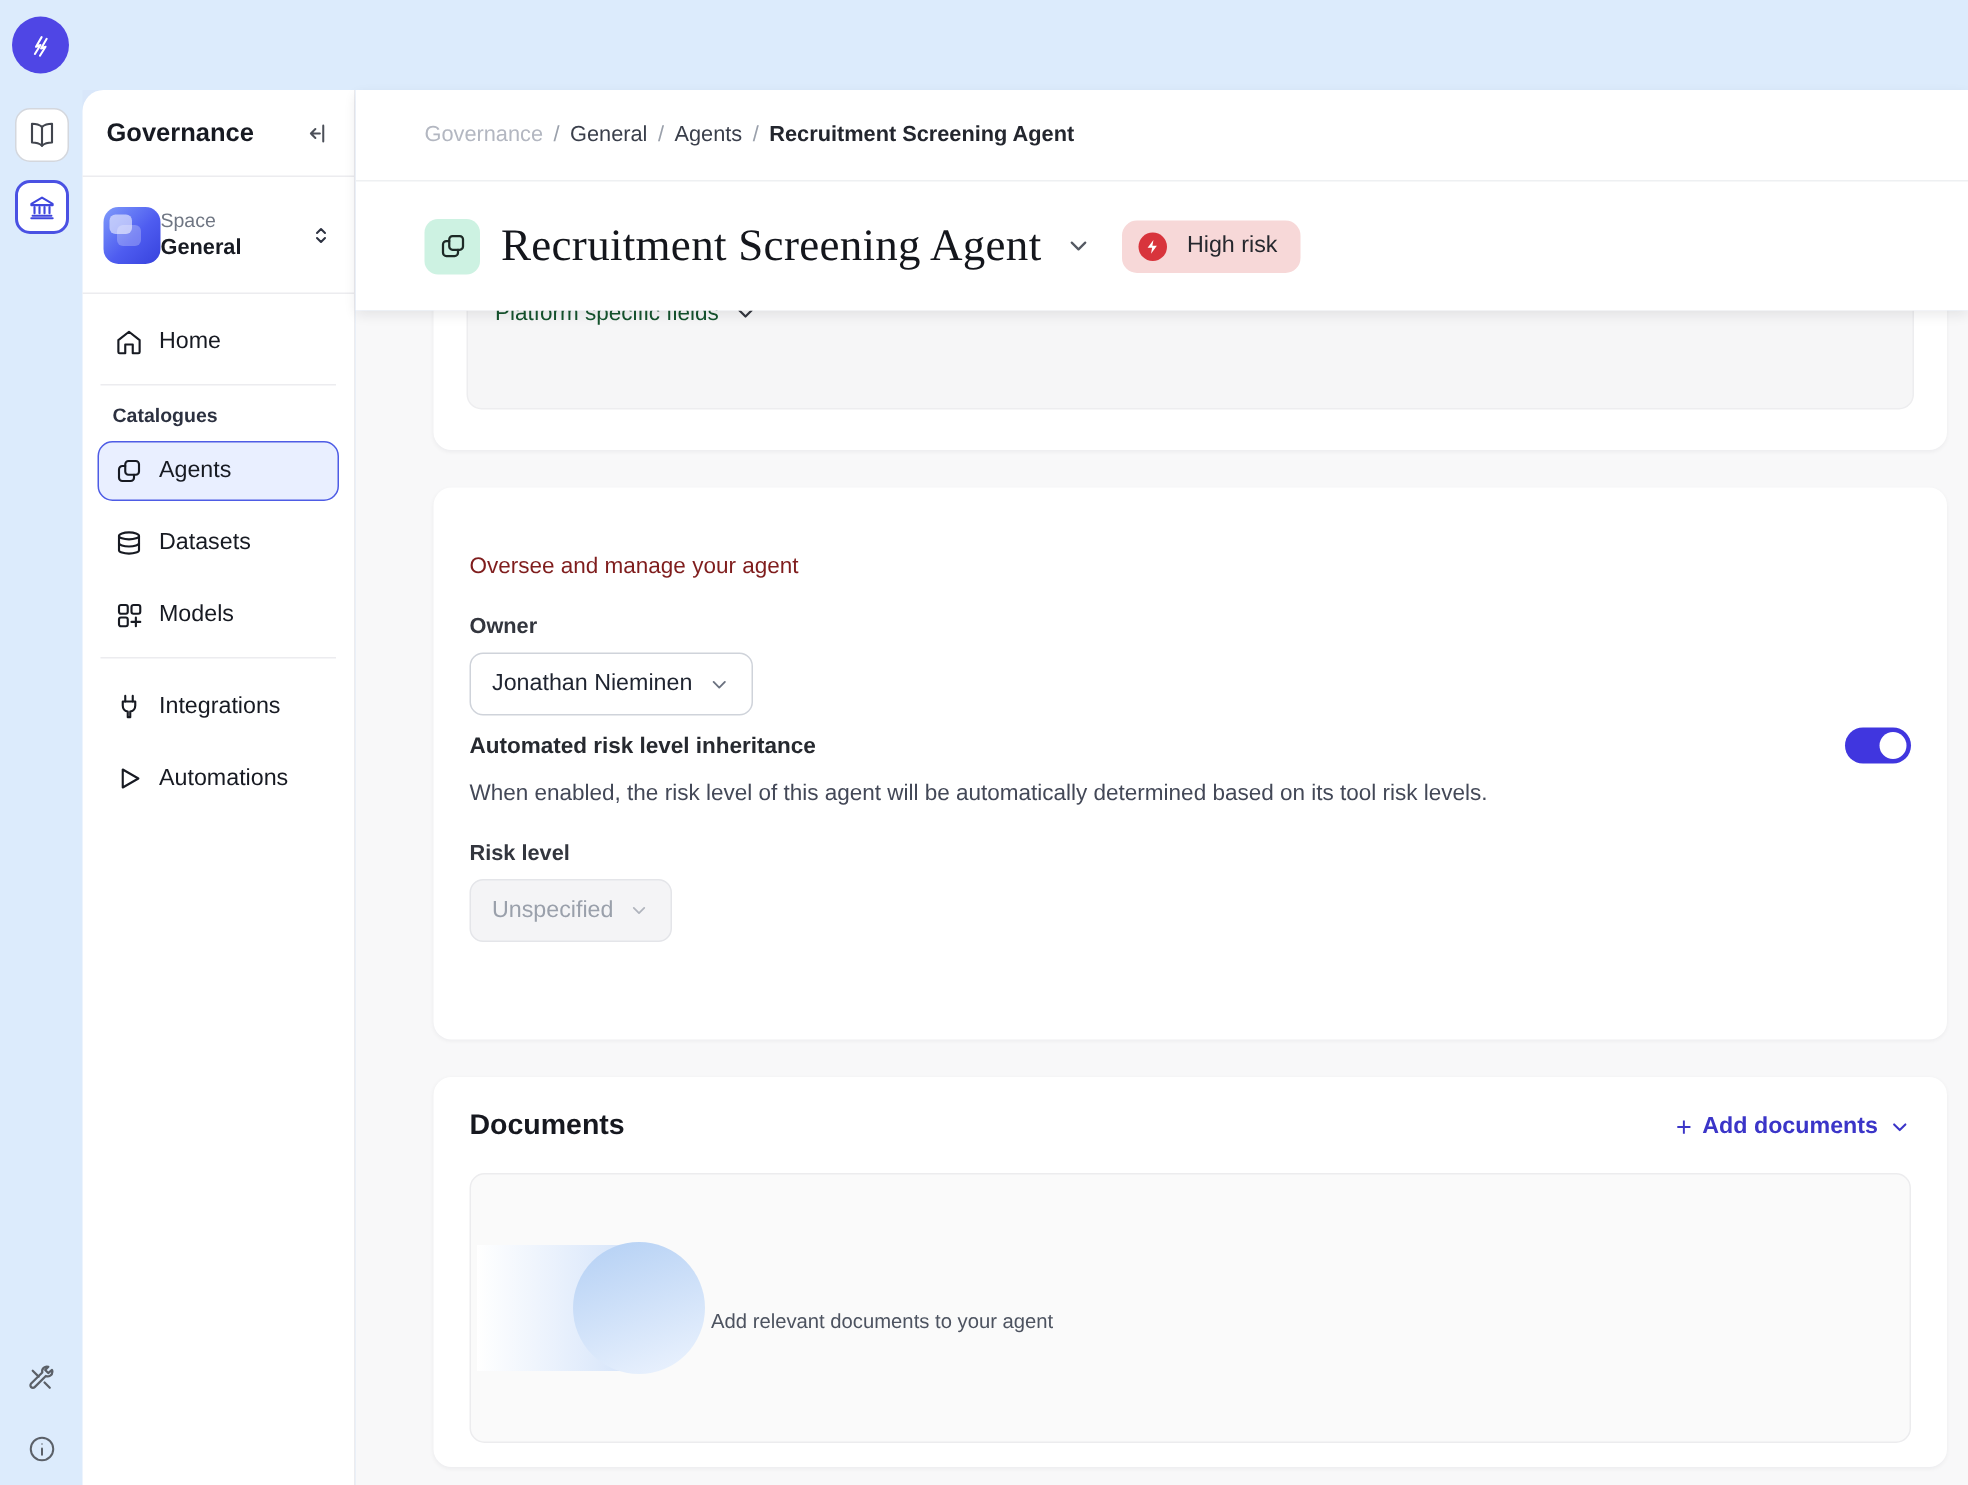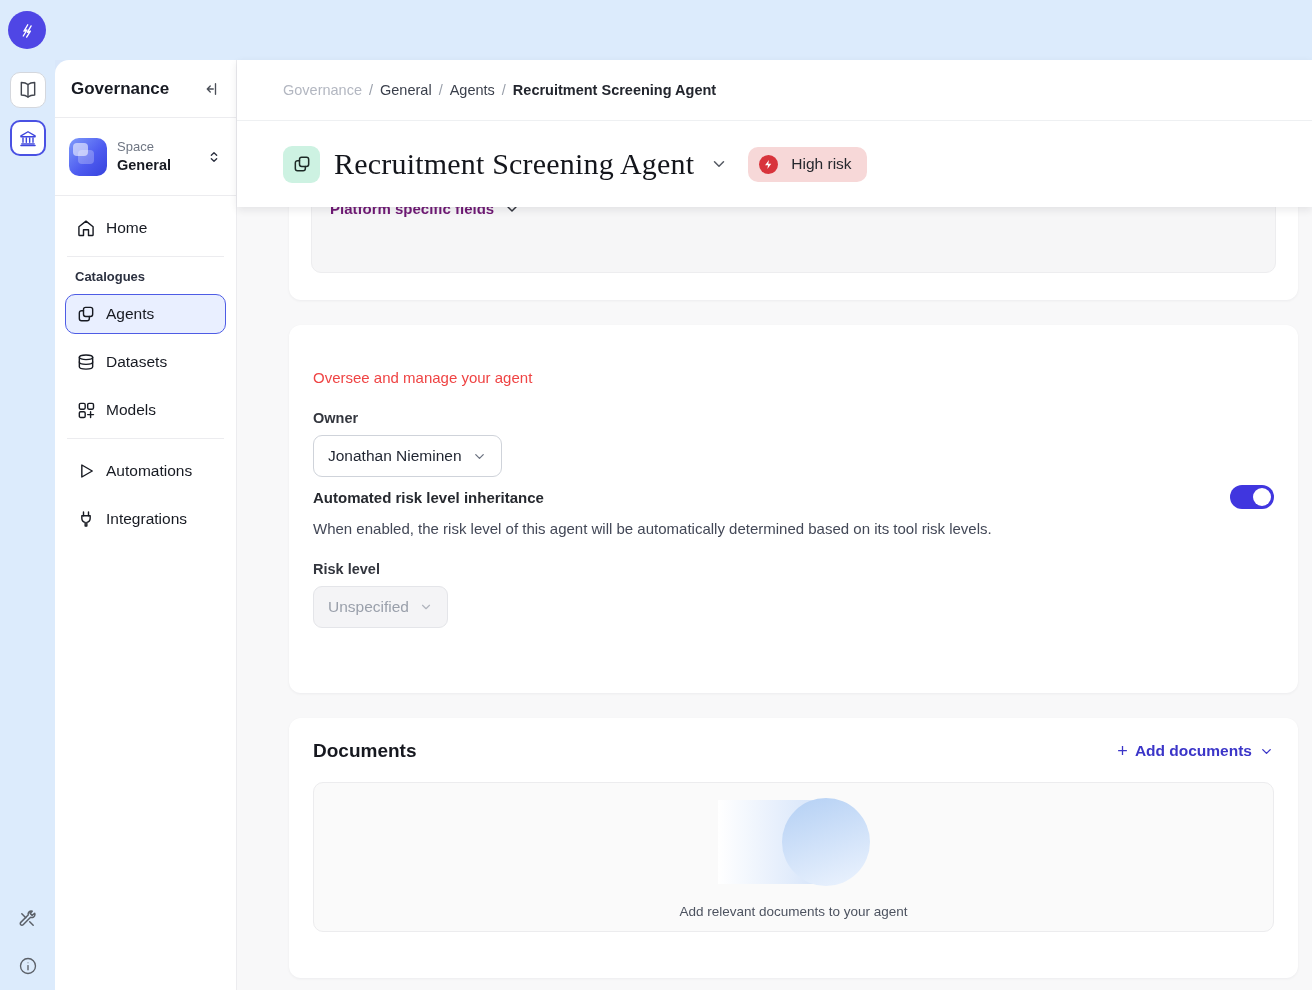--- a/index.html
+++ b/index.html
@@ -18,21 +18,21 @@
   .rail-btn { width:36px; height:36px; border-radius:10px; background:#ffffff; border:1px solid #d4d7dd; display:flex; align-items:center; justify-content:center; color:#41454e; margin-bottom:12px; cursor:pointer; }
   .rail-btn.active { border:2px solid #4a51e3; color:#3f46dd; }
   .rail-spacer { flex:1; }
   .rail-icon-plain { color:#5b6068; margin-bottom:26px; cursor:pointer; }
 
   
   .sidebar { width:182px; background:#ffffff; border-top-left-radius:14px; display:flex; flex-direction:column; border-right:1px solid #ececef; }
   .sb-head { height:58px; display:flex; align-items:center; justify-content:space-between; padding:0 16px; border-bottom:1px solid #ececef; }
   .sb-title { font-size:17px; font-weight:bold; color:#171a22; }
   .collapse-btn { color:#4b4f58; cursor:pointer; display:flex; }
-  .space-row { height:78px; display:flex; align-items:center; gap:10px; padding:0 14px; border-bottom:1px solid #ececef; cursor:pointer; }
+  .space-row { height:78px; display:flex; align-items:center; padding:0 14px; border-bottom:1px solid #ececef; cursor:pointer; }
   .space-icon { width:38px; height:38px; border-radius:10px; background:linear-gradient(135deg,#7f9bfb 0%,#4e5cf0 55%,#3742dd 100%); position:relative; overflow:hidden; flex:none; }
   .space-icon::before { content:""; position:absolute; left:4px; top:5px; width:15px; height:13px; border-radius:4px; background:rgba(255,255,255,.55); }
   .space-icon::after { content:""; position:absolute; left:9px; top:12px; width:16px; height:14px; border-radius:4px; background:rgba(255,255,255,.25); }
   .space-texts { flex:1; line-height:1.25; }
   .space-label { font-size:13px; color:#6f7683; }
   .space-value { font-size:14.5px; font-weight:bold; color:#171a22; }
   .nav { padding:12px 10px 0 10px; }
   .nav-item { height:40px; display:flex; align-items:center; gap:10px; padding:0 10px; border-radius:10px; font-size:15.5px; color:#171a22; margin-bottom:8px; cursor:pointer; border:1.5px solid transparent; }
   .nav-item.active { background:#e9efff; border-color:#4e5ce5; }
   .nav-item svg { flex:none; }
@@ -52,39 +52,39 @@
   .page-title { font-family:"Liberation Serif", serif; font-size:30px; font-weight:normal; color:#14161c; letter-spacing:.2px; }
   .title-caret { color:#555a63; margin-left:2px; cursor:pointer; display:flex; }
   .risk-badge { margin-left:6px; display:flex; align-items:center; gap:13px; background:#f7d8d8; border-radius:10px; padding:8px 15px 8px 11px; font-size:15.5px; color:#26282e; }
   .risk-dot { width:19px; height:19px; border-radius:50%; background:#d8343c; display:flex; align-items:center; justify-content:center; }
 
   
   .content { flex:1; background:#f8f8f9; padding:0 14px 0 52px; overflow:hidden; position:relative; }
   .card { background:#ffffff; border-radius:12px; box-shadow:0 1px 3px rgba(20,22,30,.05); }
   .card-clipped { margin-top:-40px; height:133px; padding:20px 22px; }
   .collapse-panel { background:#f6f6f7; border:1px solid #ededef; border-radius:10px; height:86px; padding:12px 18px; }
-  .collapse-head { display:flex; align-items:center; gap:10px; font-size:15px; font-weight:bold; color:#701a75; cursor:pointer; }
+  .collapse-head { display:flex; align-items:center; gap:10px; font-size:15px; font-weight:normal; color:#14532d; cursor:pointer; }
   .card-governance { margin-top:25px; height:368px; padding:24px; }
   .card-title { font-size:19px; font-weight:bold; color:#16181f; }
-  .card-sub { font-size:15px; color:#ef4444; margin-top:20px; }
+  .card-sub { font-size:15px; color:#7f1d1d; margin-top:20px; }
   .field-label { font-size:14.5px; font-weight:bold; color:#33363e; margin-top:24px; }
   .select-btn { margin-top:9px; height:42px; display:inline-flex; align-items:center; gap:10px; padding:0 14px; border:1px solid #cfd3da; border-radius:9px; background:#fff; font-size:15.5px; color:#1f2430; cursor:pointer; }
   .select-btn .chev { color:#6b7280; display:flex; }
   .select-btn.disabled { background:#f4f4f6; border-color:#e4e5e9; color:#9aa0ab; cursor:default; }
   .select-btn.disabled .chev { color:#b0b4bd; }
   .toggle-row { display:flex; align-items:center; justify-content:space-between; margin-top:8px; }
   .toggle-label { font-size:15px; font-weight:bold; color:#26292f; }
   .toggle { width:44px; height:24px; border-radius:12px; background:#4036df; position:relative; cursor:pointer; flex:none; }
   .toggle::after { content:""; position:absolute; right:3px; top:3px; width:18px; height:18px; border-radius:50%; background:#fff; }
   .toggle-desc { font-size:15px; color:#434857; margin-top:11px; }
   .card-docs { margin-top:25px; height:260px; padding:22px 24px; }
   .docs-head { display:flex; align-items:center; justify-content:space-between; }
   .add-docs { display:flex; align-items:center; gap:7px; color:#3b35c8; font-size:15.5px; font-weight:bold; cursor:pointer; }
   .add-docs .plus { font-size:18px; font-weight:normal; }
-  .docs-empty { margin-top:20px; height:150px; background:#fafafa; border:1px solid #ececee; border-radius:10px; display:flex; flex-direction:column; align-items:center; justify-content:center; }
+  .docs-empty { margin-top:20px; height:180px; background:#fafafa; border:1px solid #ececee; border-radius:10px; display:flex; flex-direction:row; align-items:center; }
   .empty-art { position:relative; width:160px; height:92px; }
   .empty-rect { position:absolute; left:4px; top:4px; width:118px; height:84px; background:linear-gradient(to right,#ffffff, #cfe0f9); }
   .empty-circle { position:absolute; right:4px; top:2px; width:88px; height:88px; border-radius:50%; background:linear-gradient(160deg,#b9d3f5 10%, #e7f0fd 90%); }
   .empty-text { margin-top:16px; font-size:13.5px; color:#4d5360; }
   svg { display:block; }
 </style>
 </head>
 <body>
 
 <div class="topbar">
@@ -183,30 +183,30 @@
           <rect x="4" y="14" width="7" height="7" rx="1.6"></rect>
           <path d="M17.5 14v7M14 17.5h7"></path>
         </svg>
         <span>Models</span>
       </div>
 
       <div class="nav-divider"></div>
 
       <div class="nav-item">
         <svg width="20" height="20" viewBox="0 0 24 24" fill="none" stroke="currentColor" stroke-width="1.7" stroke-linecap="round" stroke-linejoin="round">
-          <path d="M7 4.8v14.4L19.5 12z"></path>
-        </svg>
-        <span>Automations</span>
-      </div>
-      <div class="nav-item">
-        <svg width="20" height="20" viewBox="0 0 24 24" fill="none" stroke="currentColor" stroke-width="1.7" stroke-linecap="round" stroke-linejoin="round">
           <path d="M9 3.5V8M15 3.5V8"></path>
           <path d="M7 8h10v3.2a5 5 0 0 1-4 4.9v4.4h-2v-4.4a5 5 0 0 1-4-4.9z"></path>
         </svg>
         <span>Integrations</span>
+      </div>
+      <div class="nav-item">
+        <svg width="20" height="20" viewBox="0 0 24 24" fill="none" stroke="currentColor" stroke-width="1.7" stroke-linecap="round" stroke-linejoin="round">
+          <path d="M7 4.8v14.4L19.5 12z"></path>
+        </svg>
+        <span>Automations</span>
       </div>
     </div>
   </div>
 
   <div class="main">
     <div class="mheader">
       <div class="crumb-row">
         <span class="crumb-muted">Governance</span>
         <span class="sep">/</span>
         <span class="crumb-link">General</span>

